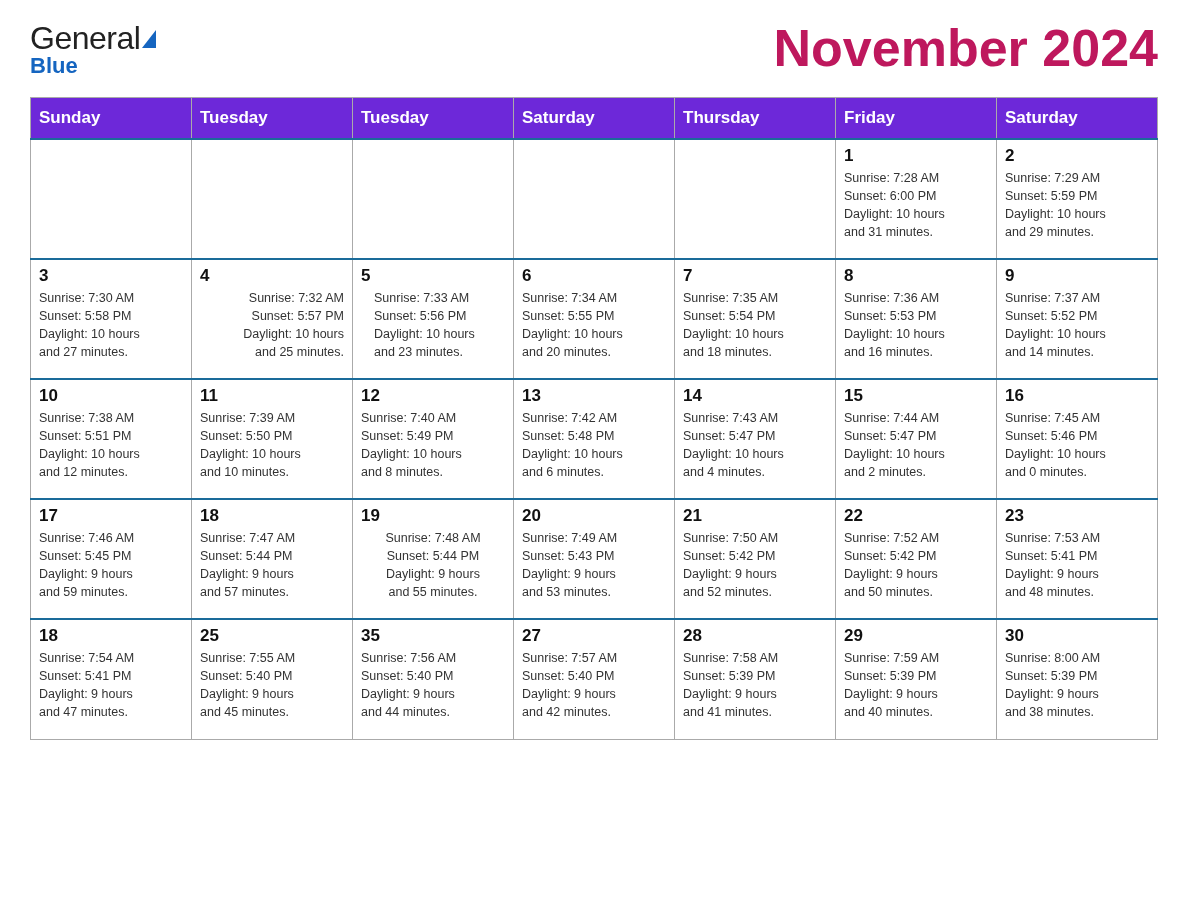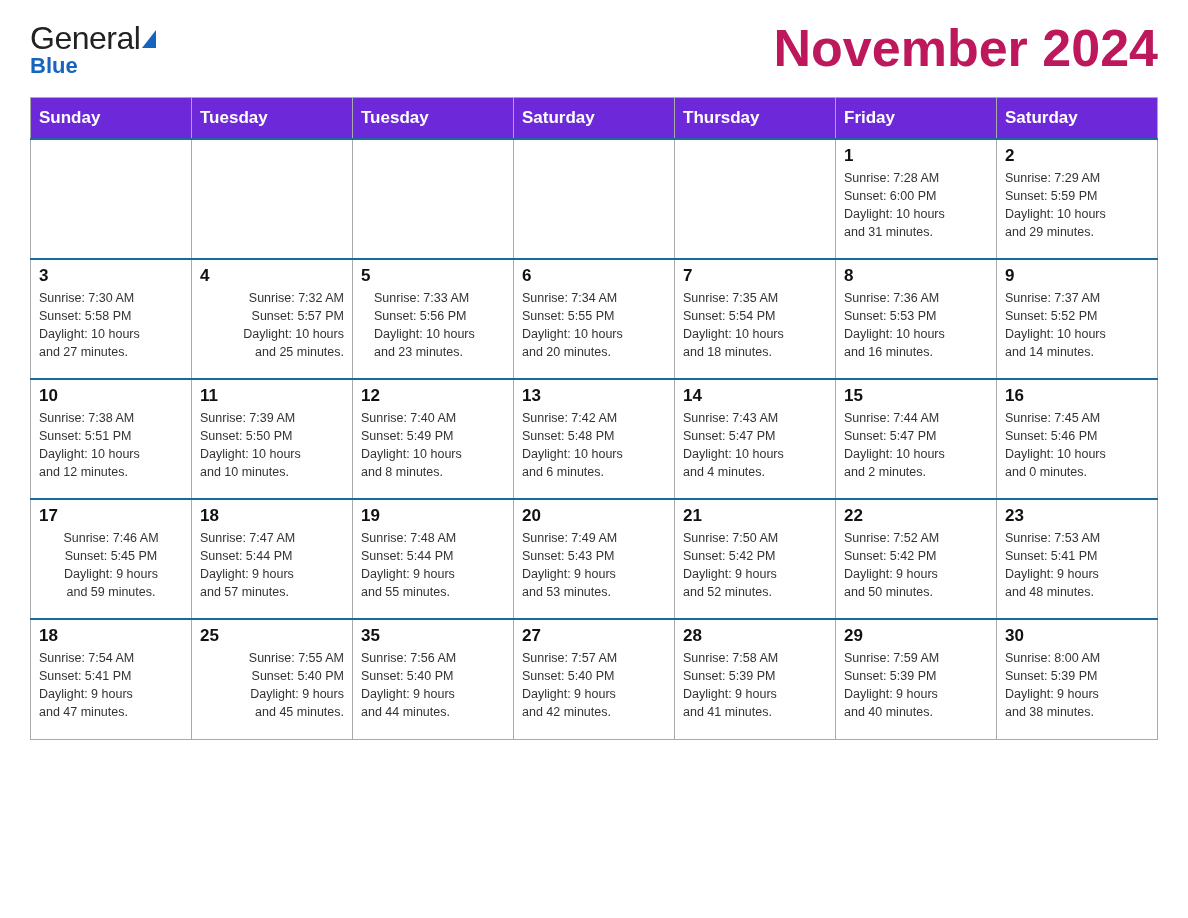--- a/index.html
+++ b/index.html
@@ -245,35 +245,35 @@
           <div class="day-num">16</div>
           <div class="day-info" style="white-space: pre-line;">Sunrise: 7:45 AM
 Sunset: 5:46 PM
 Daylight: 10 hours
 and 0 minutes.</div>
         </td>
       </tr>
       <tr class="week-row">
         <td>
           <div class="day-num">17</div>
-          <div class="day-info" style="white-space: pre-line; text-align: center;">Sunrise: 7:46 AM
+          <div class="day-info" style="white-space: pre-line;">Sunrise: 7:46 AM
 Sunset: 5:45 PM
 Daylight: 9 hours
 and 59 minutes.</div>
         </td>
         <td>
           <div class="day-num">18</div>
           <div class="day-info" style="white-space: pre-line;">Sunrise: 7:47 AM
 Sunset: 5:44 PM
 Daylight: 9 hours
 and 57 minutes.</div>
         </td>
         <td>
           <div class="day-num">19</div>
-          <div class="day-info" style="white-space: pre-line;">Sunrise: 7:48 AM
+          <div class="day-info" style="white-space: pre-line; text-align: center;">Sunrise: 7:48 AM
 Sunset: 5:44 PM
 Daylight: 9 hours
 and 55 minutes.</div>
         </td>
         <td>
           <div class="day-num">20</div>
           <div class="day-info" style="white-space: pre-line;">Sunrise: 7:49 AM
 Sunset: 5:43 PM
 Daylight: 9 hours
 and 53 minutes.</div>
@@ -303,21 +303,21 @@
       <tr class="week-row">
         <td>
           <div class="day-num">18</div>
           <div class="day-info" style="white-space: pre-line;">Sunrise: 7:54 AM
 Sunset: 5:41 PM
 Daylight: 9 hours
 and 47 minutes.</div>
         </td>
         <td>
           <div class="day-num">25</div>
-          <div class="day-info" style="white-space: pre-line; text-align: right;">Sunrise: 7:55 AM
+          <div class="day-info" style="white-space: pre-line;">Sunrise: 7:55 AM
 Sunset: 5:40 PM
 Daylight: 9 hours
 and 45 minutes.</div>
         </td>
         <td>
           <div class="day-num">35</div>
           <div class="day-info" style="white-space: pre-line;">Sunrise: 7:56 AM
 Sunset: 5:40 PM
 Daylight: 9 hours
 and 44 minutes.</div>

